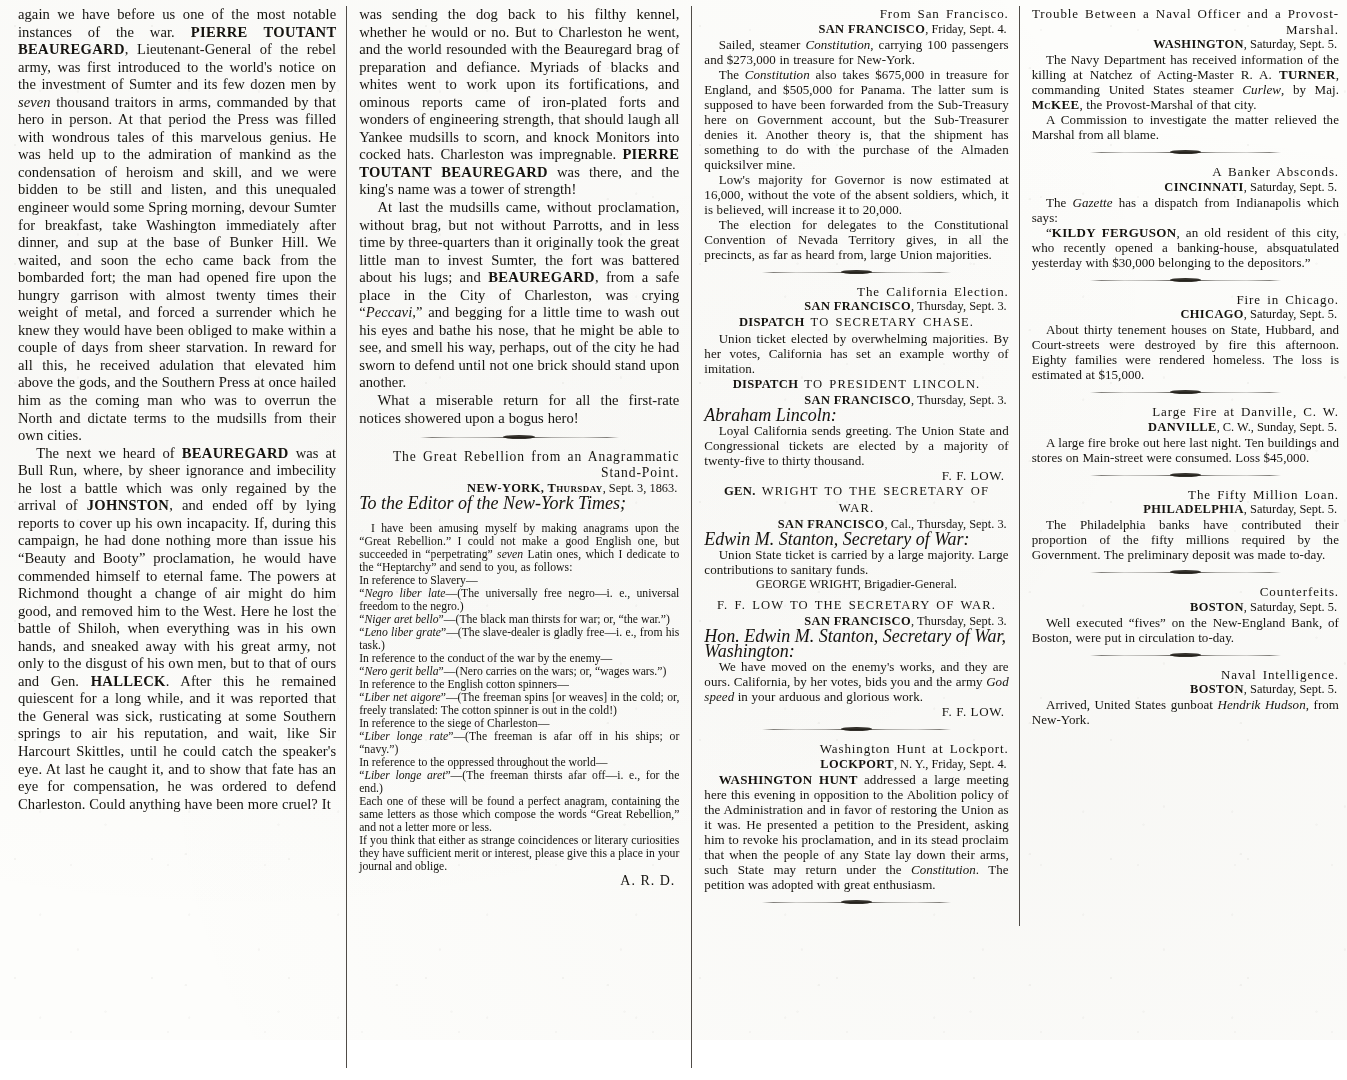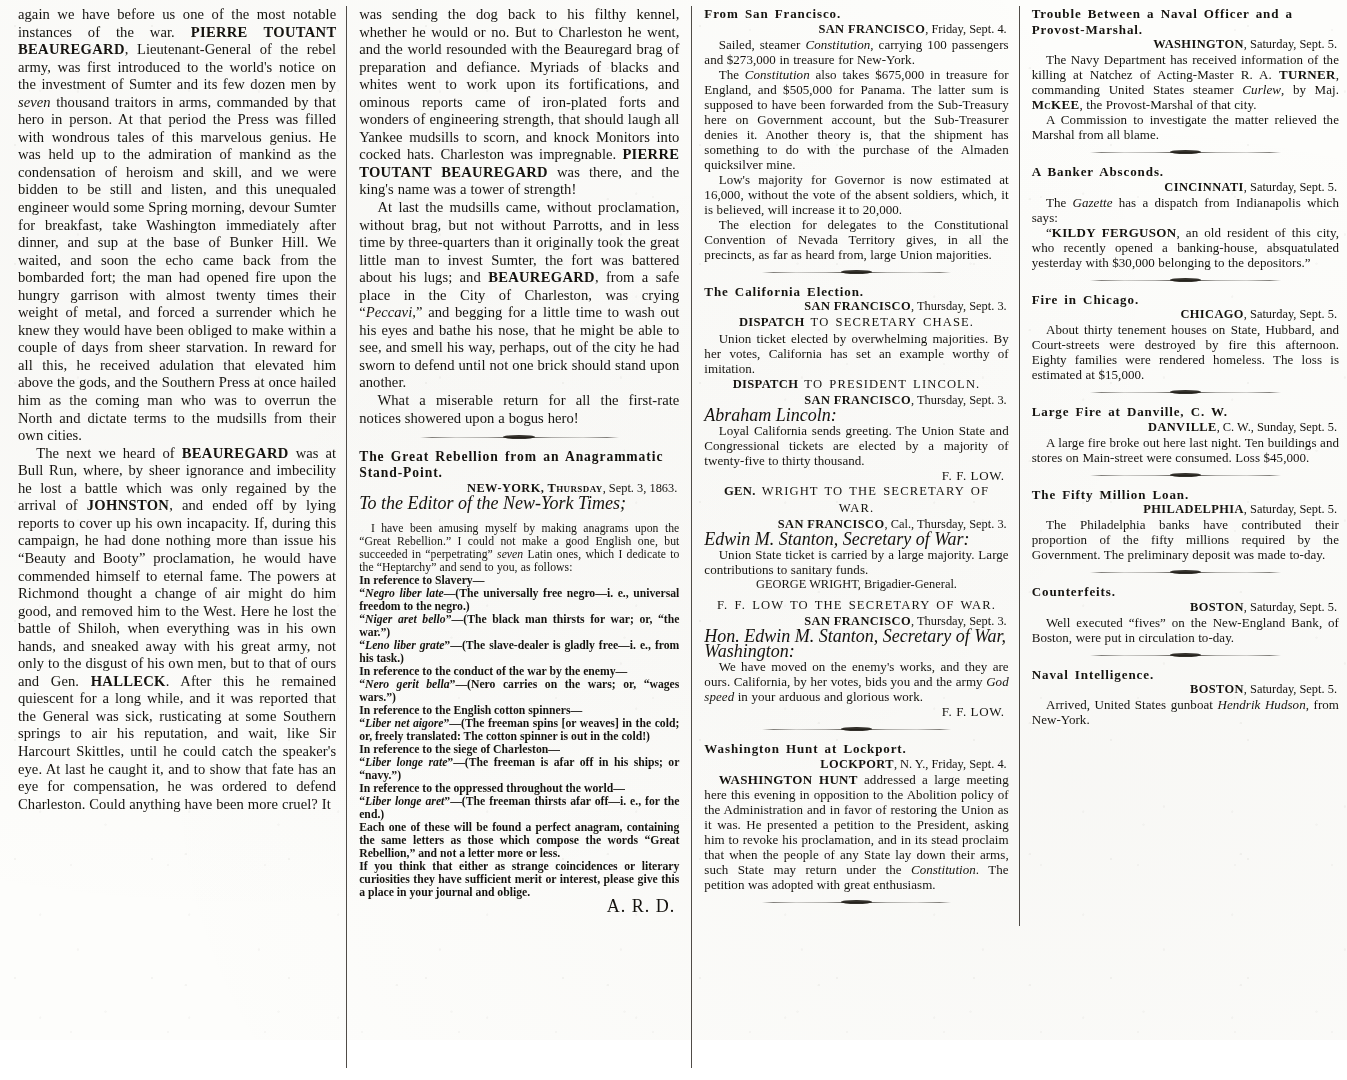--- a/index.html
+++ b/index.html
@@ -95,37 +95,36 @@
     margin-top: 11px;
   }
   .micro p.body.indent { text-indent: 1.0em; }
   .micro p.hang {
     text-indent: 0;
     margin: 0;
     font-size: 11.7px;
     line-height: 13.0px;
     text-align: justify;
     text-align-last: left;
-    font-weight: bold;
   }
 
   sc, .sc {
     font-variant: small-caps;
     letter-spacing: .3px;
     font-weight: 600;
     text-align: center;
   }
   em, i { font-style: italic; }
 
   
   h2.head {
     margin: 0;
     font-size: 13.6px;
-    font-weight: bold;
-    text-align: left;
+    font-weight: normal;
+    text-align: right;
     letter-spacing: .9px;
     line-height: 16px;
     word-spacing: 2px;
   }
   .tight h2.head { font-size: 13.0px; line-height: 15.5px; }
 
   .dateline {
     margin: 0;
     text-align: right;
     font-size: 12.4px;
@@ -145,21 +144,21 @@
   }
 
   .signature {
     margin: 0;
     text-align: right;
     font-size: 13.0px;
     line-height: 15px;
     letter-spacing: .6px;
     padding-right: 4px;
   }
-  .micro .signature { font-size: 18px; letter-spacing: 1px; }
+  .micro .signature { font-size: 14px; letter-spacing: 1px; }
 
   .addressee {
     margin: 0;
     font-style: italic;
     font-size: 18px;
     line-height: 15px;
   }
 
   
   .sep {

